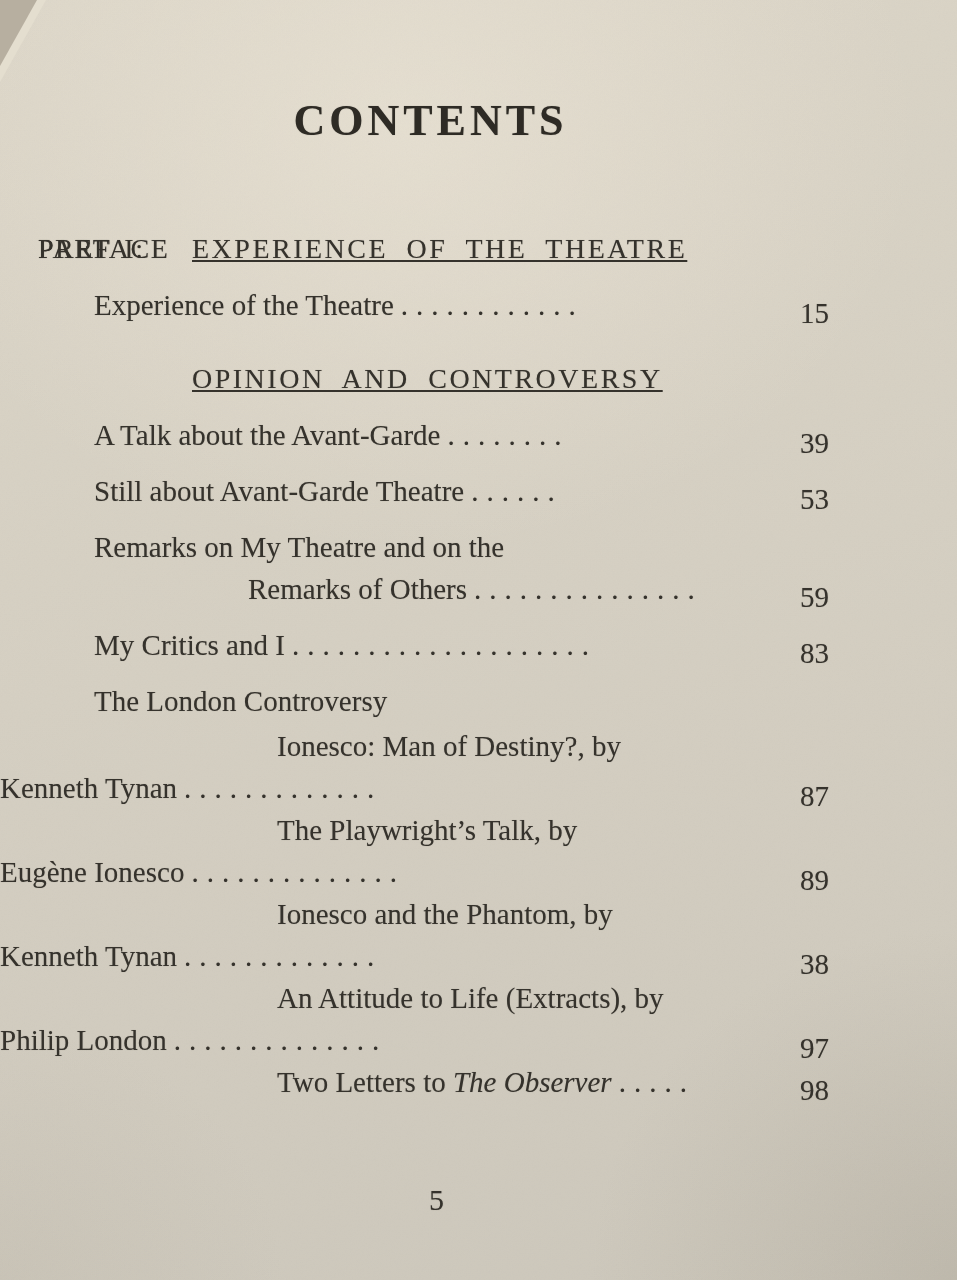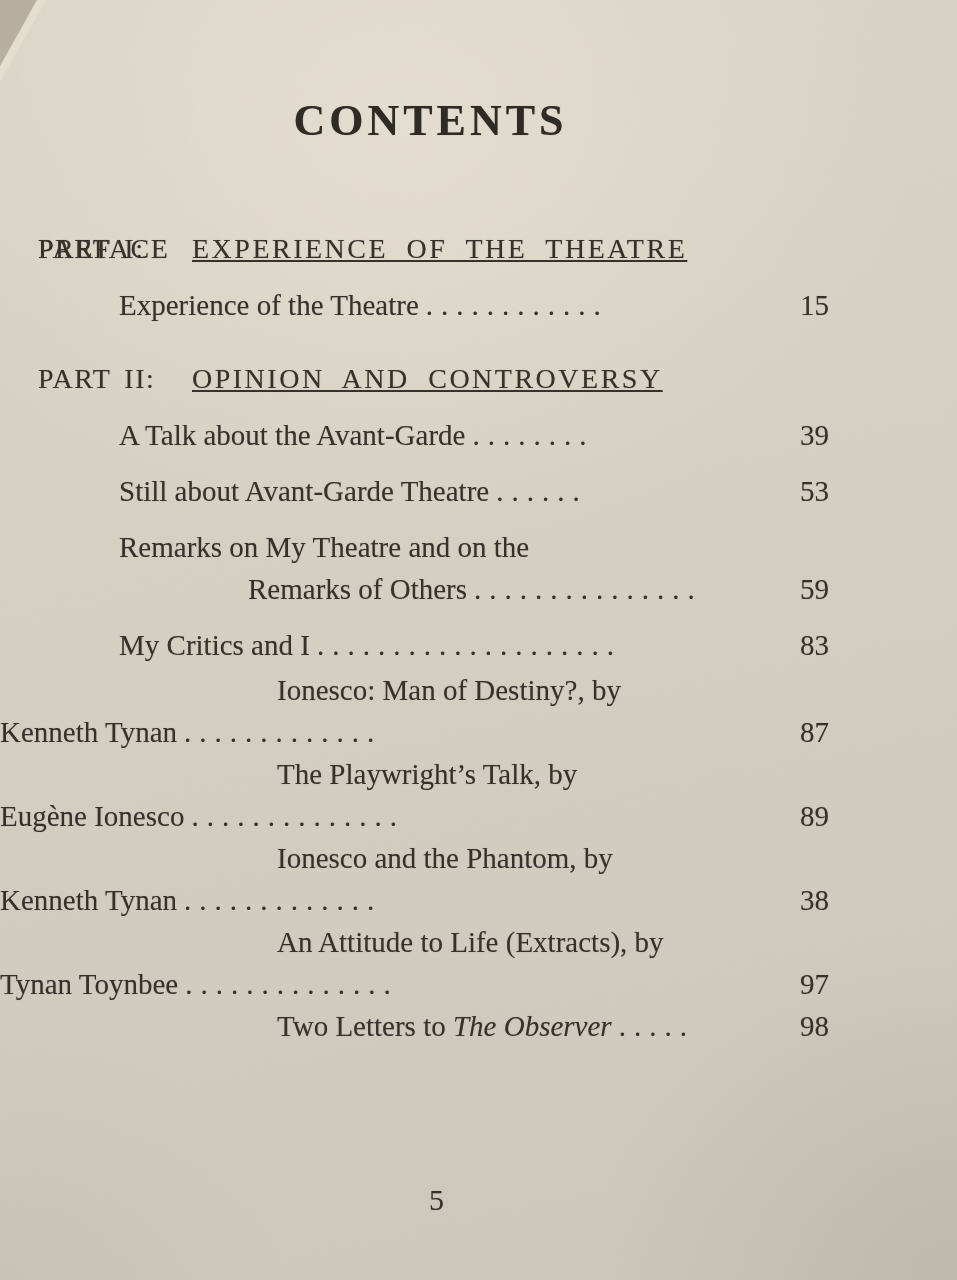--- a/index.html
+++ b/index.html
@@ -48,32 +48,32 @@
   .k-entry    { margin-top: 14px; }
   .k-cont     { margin-top: 0; }
   .k-substart { margin-top: 3px; }
   .k-sub      { margin-top: 0; }
   .label {
     position: absolute; left: 38px; top: 0;
     font-size: 28px;
     letter-spacing: 1.5px; word-spacing: 5px;
   }
   .text { display: block; }
-  .ind0 { padding-left: 119px; }
+  .ind0 { padding-left: 94px; }
   .ind1 { padding-left: 248px; }
   .ind2 { padding-left: 277px; }
   .ind3 { }
   .caps {
     padding-left: 192px;
     font-size: 28px;
     letter-spacing: 2.5px; word-spacing: 9px;
   }
   .it { }
   .dots { letter-spacing: 8px; margin-left: 7px; }
-  .pagenum { position: absolute; left: 800px; top: 0; }
+  .pagenum { position: absolute; left: 800px; top: 8px; }
   .folio {
     position: absolute; top: 1183px; left: 0; width: 100%;
     text-align: center; font-size: 30px;
     transform: translateX(-42px);
     text-shadow: 0 0 1px rgba(53,50,44,0.30);
   }
 </style>
 </head>
 <body style="color: rgb(53, 50, 44);">
 
@@ -100,41 +100,43 @@
     </div>
     <div class="row k-part">
       <span class="label">PART I:</span>
       <span class="text ind0 caps"><span>EXPERIENCE OF THE THEATRE</span></span>
     </div>
     <div class="row k-entry">
       <span class="text ind0"><span>Experience of the Theatre</span><span class="dots">............</span></span>
       <span class="pagenum">15</span>
     </div>
     <div class="row k-part">
-      <span class="label">PART II:</span>
       <span class="text ind0 caps"><span>OPINION AND CONTROVERSY</span></span>
     </div>
     <div class="row k-entry">
       <span class="text ind0"><span>A Talk about the Avant-Garde</span><span class="dots">........</span></span>
       <span class="pagenum">39</span>
     </div>
     <div class="row k-entry">
       <span class="text ind0"><span>Still about Avant-Garde Theatre</span><span class="dots">......</span></span>
       <span class="pagenum">53</span>
     </div>
     <div class="row k-entry">
       <span class="text ind0"><span>Remarks on My Theatre and on the</span></span>
     </div>
     <div class="row k-cont">
       <span class="text ind1"><span>Remarks of Others</span><span class="dots">...............</span></span>
       <span class="pagenum">59</span>
     </div>
     <div class="row k-entry">
       <span class="text ind0"><span>My Critics and I</span><span class="dots">....................</span></span>
       <span class="pagenum">83</span>
+    </div>
+    <div class="row k-entry">
+      <span class="text ind0"><span>The London Controversy</span></span>
     </div>
     <div class="row k-substart">
       <span class="text ind2"><span>Ionesco: Man of Destiny?, by</span></span>
     </div>
     <div class="row k-sub">
       <span class="text ind3"><span>Kenneth Tynan</span><span class="dots">.............</span></span>
       <span class="pagenum">87</span>
     </div>
     <div class="row k-sub">
       <span class="text ind2"><span>The Playwright’s Talk, by</span></span>
@@ -147,21 +149,21 @@
       <span class="text ind2"><span>Ionesco and the Phantom, by</span></span>
     </div>
     <div class="row k-sub">
       <span class="text ind3"><span>Kenneth Tynan</span><span class="dots">.............</span></span>
       <span class="pagenum">38</span>
     </div>
     <div class="row k-sub">
       <span class="text ind2"><span>An Attitude to Life (Extracts), by</span></span>
     </div>
     <div class="row k-sub">
-      <span class="text ind3"><span>Tynan Toynbee</span><span class="dots">..............</span></span>
+      <span class="text ind3"><span>Philip London</span><span class="dots">..............</span></span>
       <span class="pagenum">97</span>
     </div>
     <div class="row k-sub">
       <span class="text ind2"><span>Two Letters to </span><em class="it">The Observer</em><span class="dots">.....</span></span>
       <span class="pagenum">98</span>
     </div>
   </div>
 
 <div class="folio">5</div>
 

